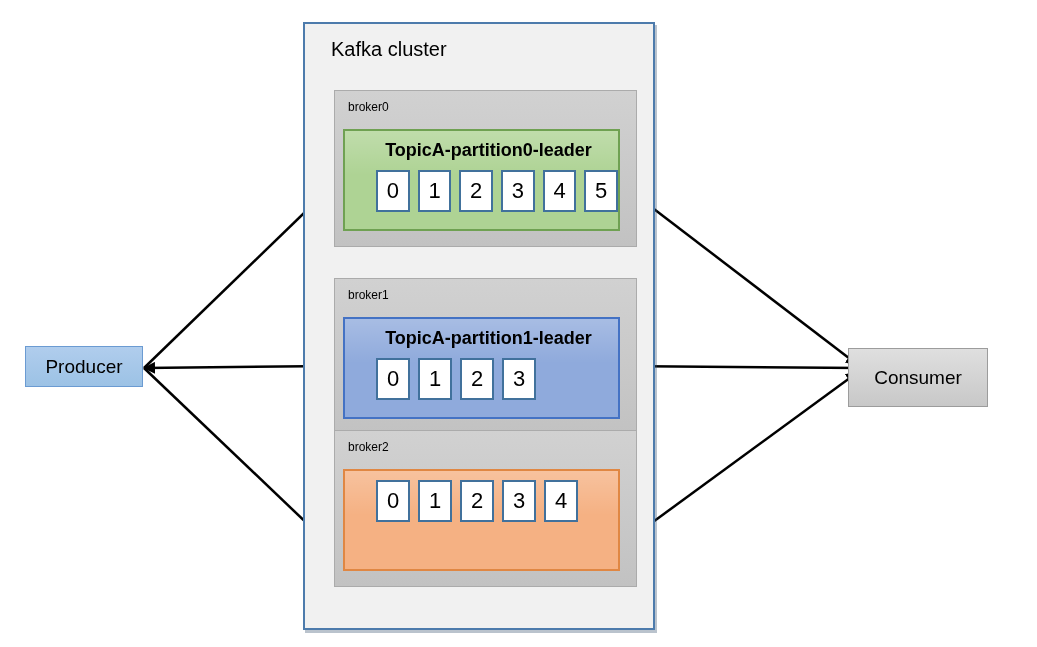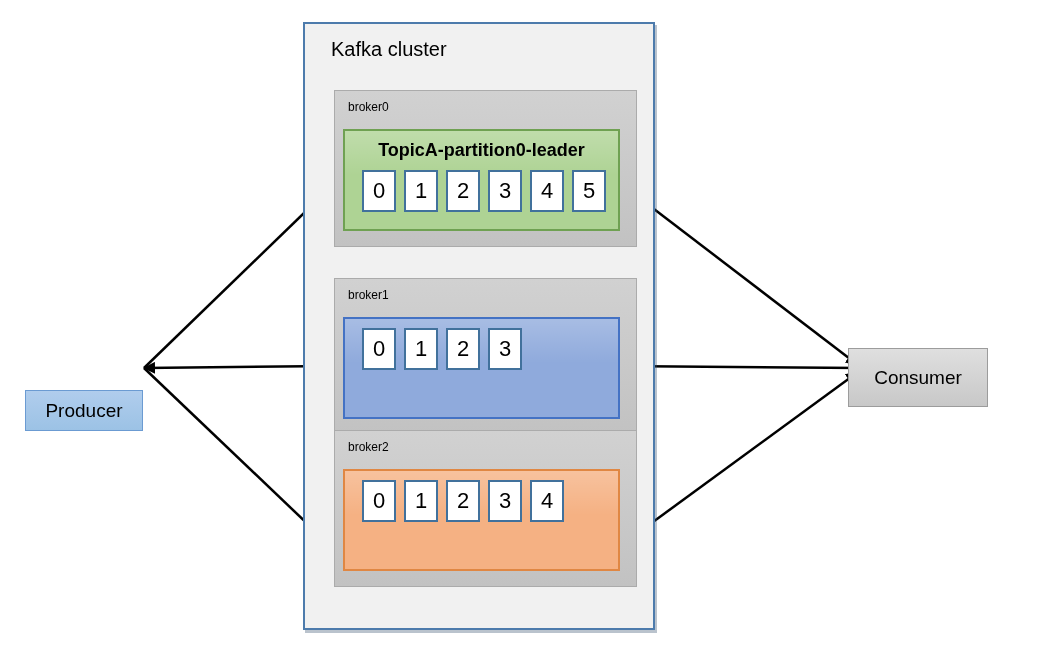--- a/index.html
+++ b/index.html
@@ -16,21 +16,20 @@
   .node{
     position:absolute;
     display:flex;align-items:center;justify-content:center;
     font-size:19px;
     box-sizing:border-box;
   }
   .producer{
     left:25px;top:346px;width:118px;height:41px;
     background:linear-gradient(#b0cded,#9cc2e5);
     border:1px solid #6b9bd2;
-    margin-top:44px;
   }
   .consumer{
     left:848px;top:348px;width:140px;height:59px;
     background:linear-gradient(#dfdfdf,#c8c8c8);
     border:1px solid #9c9c9c;
   }
 
   .cluster{
     position:absolute;
     left:303px;top:22px;width:352px;height:608px;
@@ -52,20 +51,21 @@
   }
   .broker-label{
     position:absolute;left:13px;top:9px;
     font-size:12px;
   }
   .partition{
     position:absolute;
     left:8px;top:38px;width:277px;height:102px;
     border:2px solid #000;
     box-sizing:border-box;
+    padding-left:14px;
   }
   .partition-label{
     text-align:center;
     font-size:18px;font-weight:bold;
     padding-top:9px;
     white-space:nowrap;
   }
   .cells{
     display:flex;
     gap:8px;
@@ -120,20 +120,21 @@
             <div class="cell" style="background: rgb(255, 255, 255); border-color: rgb(65, 113, 156);">3</div>
             <div class="cell" style="background: rgb(255, 255, 255); border-color: rgb(65, 113, 156);">4</div>
             <div class="cell" style="background: rgb(255, 255, 255); border-color: rgb(65, 113, 156);">5</div>
           </div>
       </div>
     </div>
 
     <div class="broker" style="top:254px">
       <div class="broker-label">broker1</div>
       <div class="partition" style="background: linear-gradient(rgba(255, 255, 255, 0.22), rgba(255, 255, 255, 0) 45%) rgb(143, 170, 220); border-color: rgb(68, 114, 196);">
+        <div class="partition-label">TopicA-partition1-leader</div>
         <div class="cells">
             <div class="cell" style="background: rgb(255, 255, 255); border-color: rgb(65, 113, 156);">0</div>
             <div class="cell" style="background: rgb(255, 255, 255); border-color: rgb(65, 113, 156);">1</div>
             <div class="cell" style="background: rgb(255, 255, 255); border-color: rgb(65, 113, 156);">2</div>
             <div class="cell" style="background: rgb(255, 255, 255); border-color: rgb(65, 113, 156);">3</div>
           </div>
       </div>
     </div>
 
     <div class="broker" style="top:406px">

